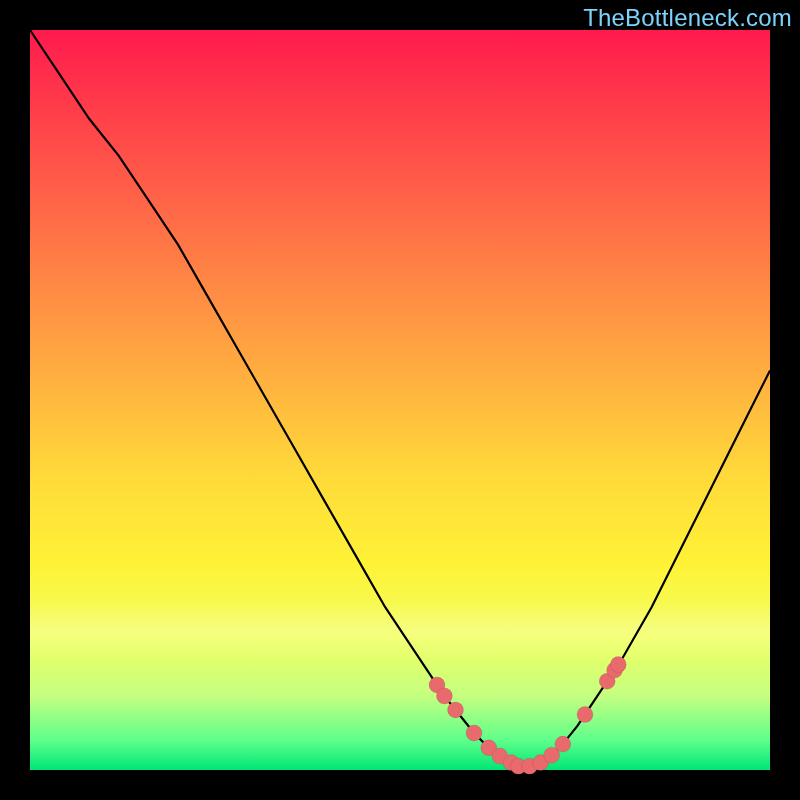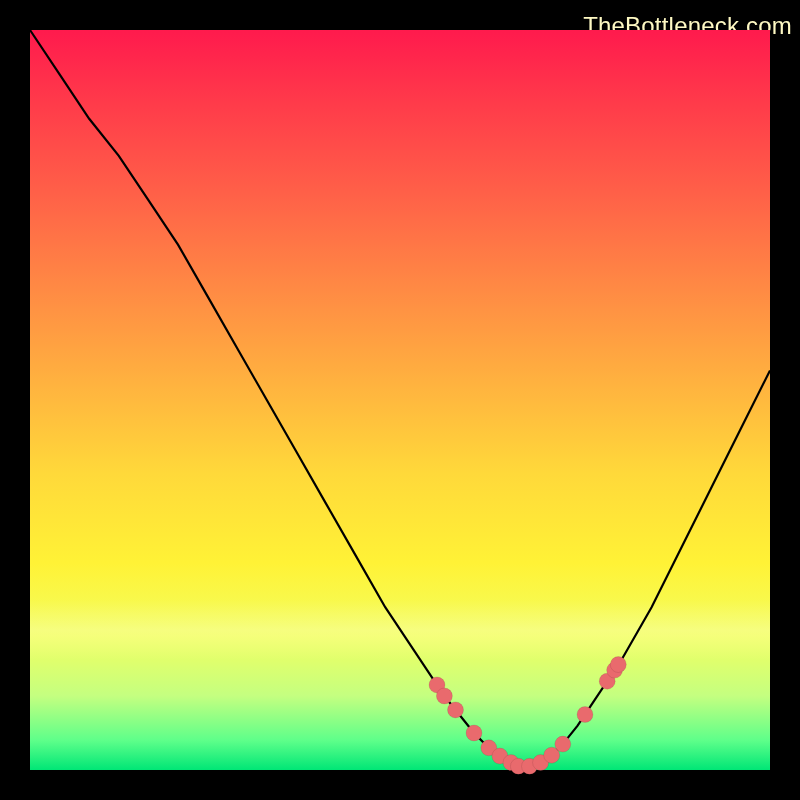--- a/index.html
+++ b/index.html
@@ -36,23 +36,23 @@
       #ffd93a 60%,
       #fff236 72%,
       #f2ff60 82%,
       #c4ff80 90%,
       #5eff8a 96%,
       #00e676 100%
     );
   }
   .watermark {
     position: absolute;
-    top: 12px;
+    top: 4px;
     right: 8px;
-    color: #fef9c3;
+    color: #7dd3fc;
     font-size: 24px;
     letter-spacing: 0.2px;
     font-weight: 400;
     user-select: none;
   }
   svg.curve {
     position: absolute;
     left: 0;
     top: 0;
     width: 740px;

